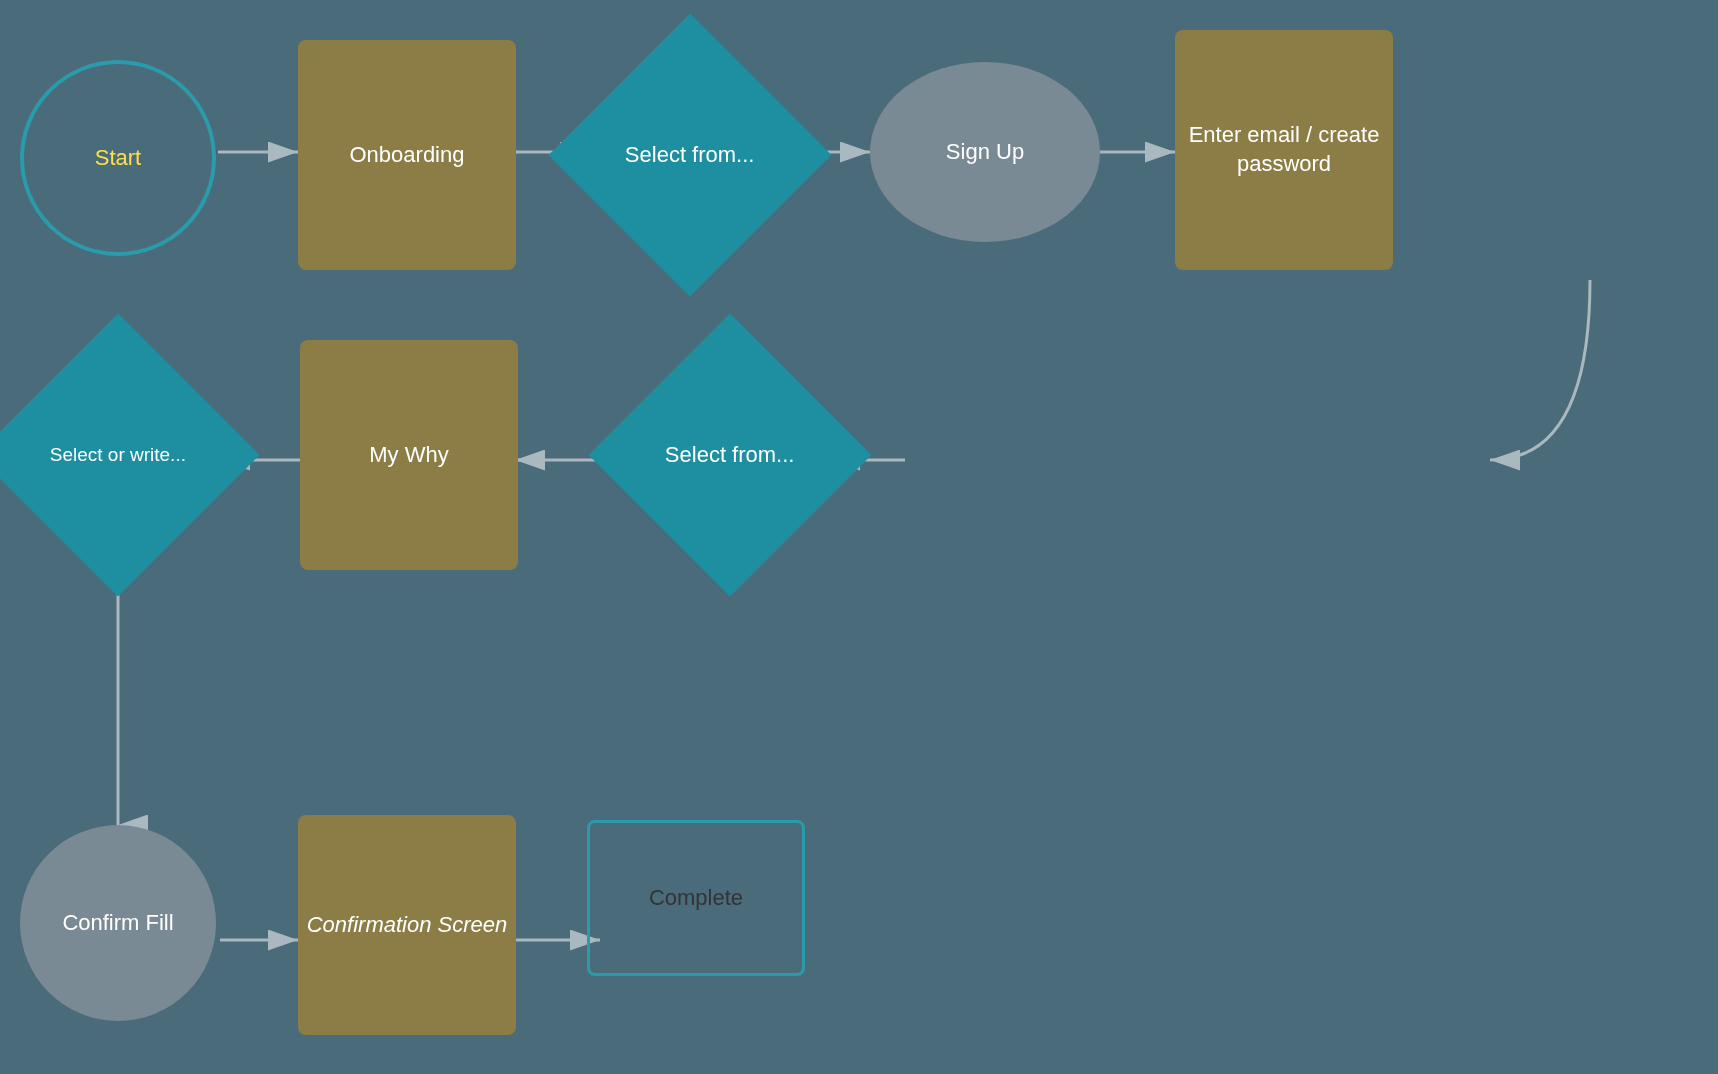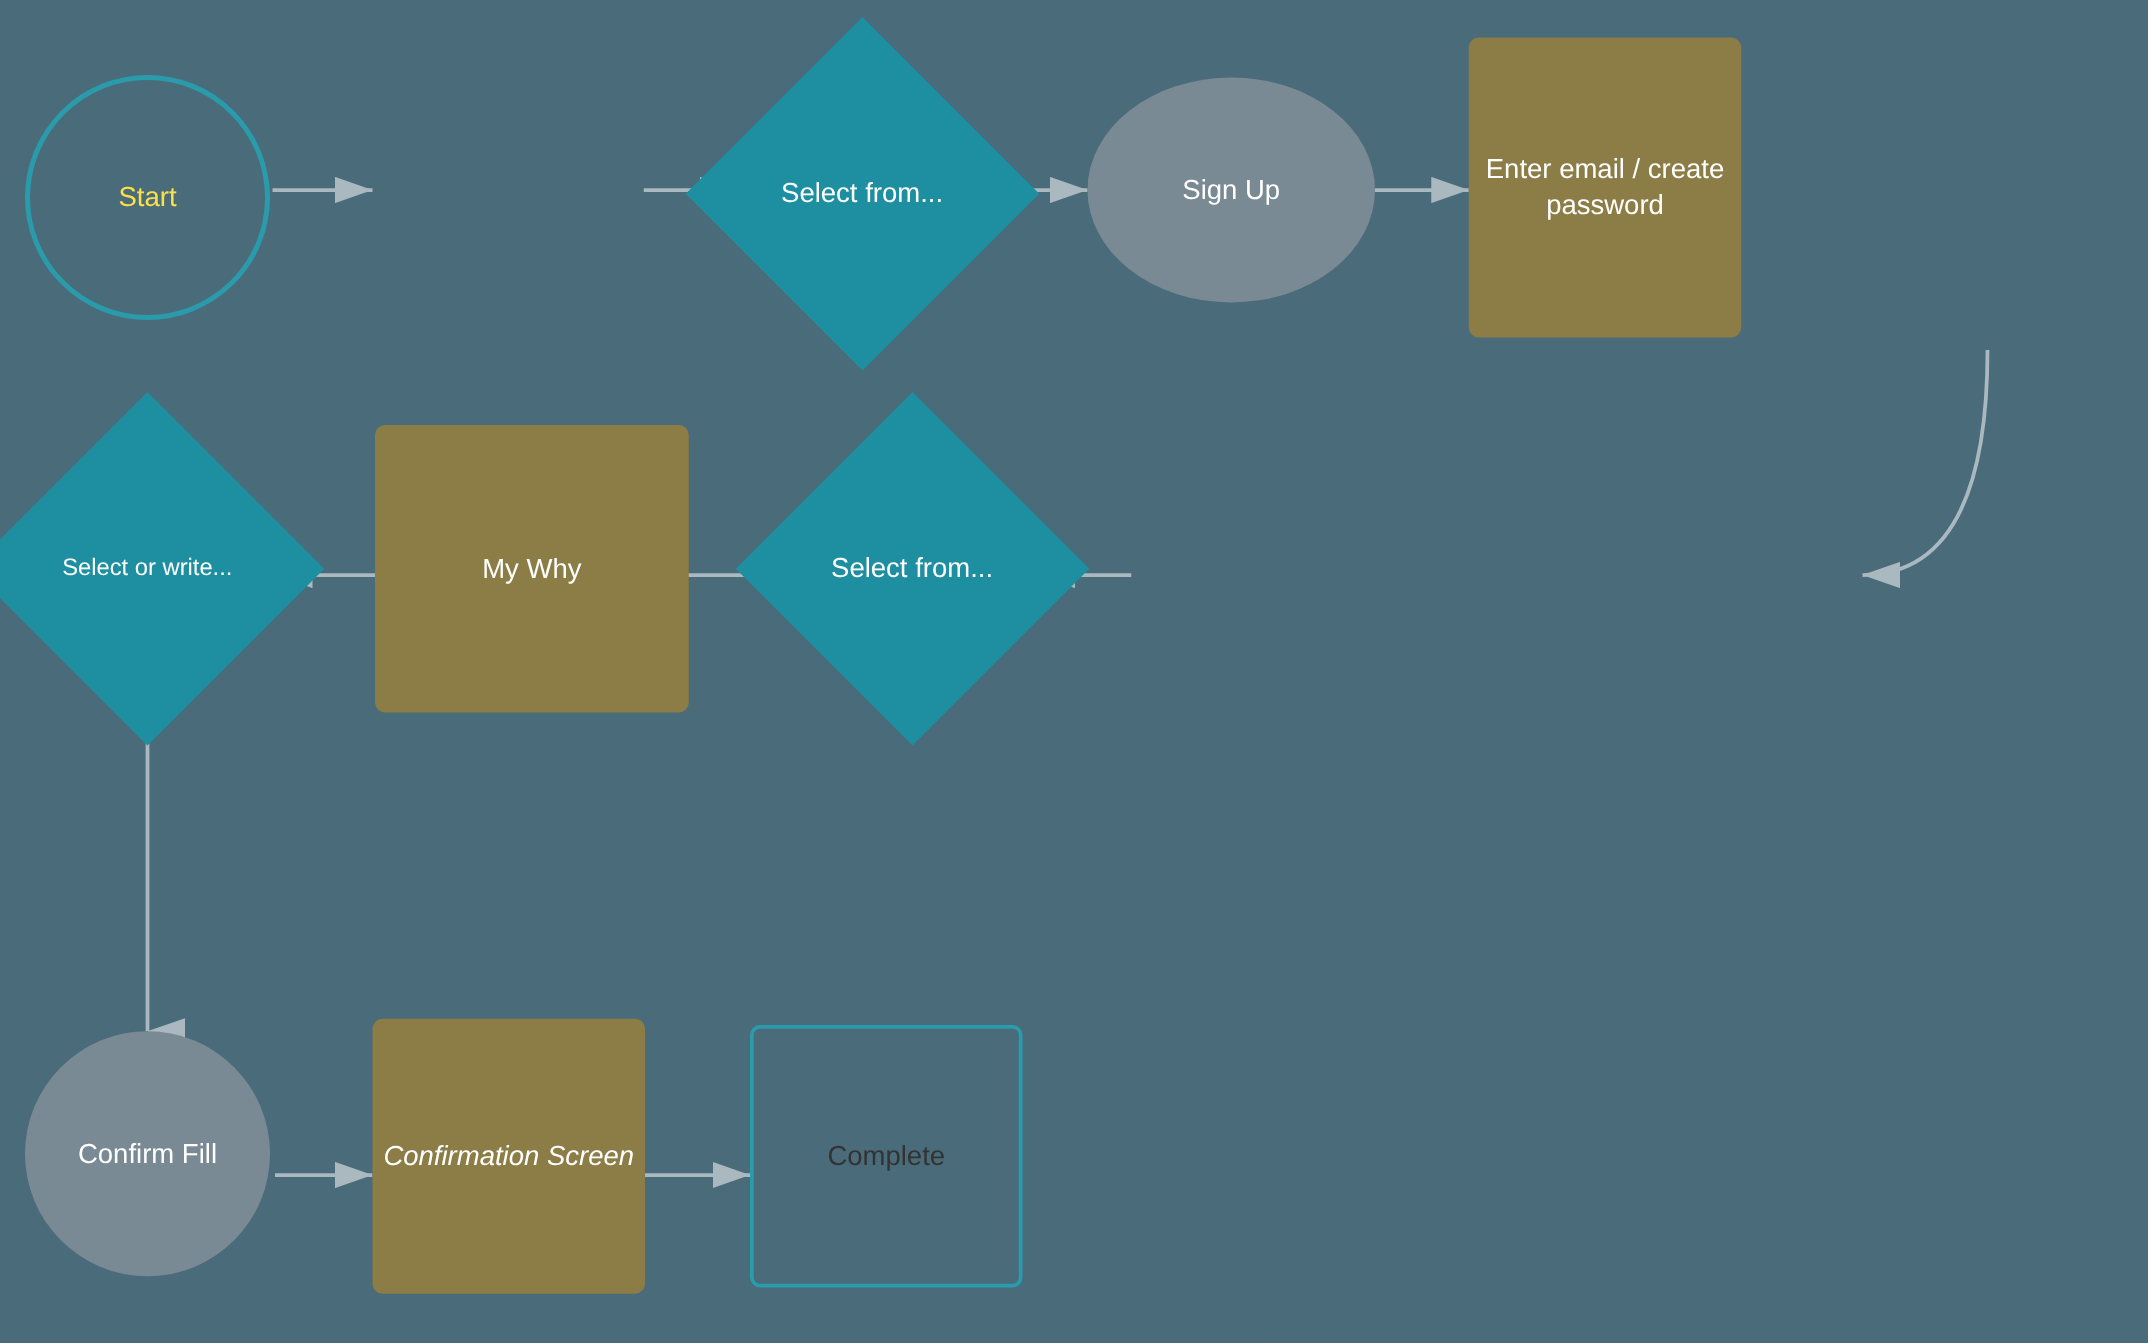--- a/index.html
+++ b/index.html
@@ -130,51 +130,54 @@
 
     <line class="arrow-line" x1="220" y1="940" x2="298" y2="940"></line>
 
     <line class="arrow-line" x1="515" y1="940" x2="600" y2="940"></line>
   </svg>
 
   <div class="node circle-outline" style="left:20px; top:60px; width:196px; height:196px;">
     <span class="node-text-dark">Start</span>
   </div>
 
+  <div class="node rect" style="left:298px; top:40px; width:218px; height:230px;">
+    <span class="node-text">Onboarding</span>
+  </div>
 
   <div class="node diamond" style="left:590px; top:55px; width:200px; height:200px;">
     <span class="node-text diamond-text">Select from...</span>
   </div>
 
   <div class="node circle-filled" style="left:870px; top:62px; width:230px; height:180px; border-radius:50%;">
     <span class="node-text">Sign Up</span>
   </div>
 
   <div class="node rect" style="left:1175px; top:30px; width:218px; height:240px;align-items:center;">
     <span class="node-text">Enter email / create password</span>
   </div>
 
 
   <div class="node diamond" style="left:630px; top:355px; width:200px; height:200px;">
     <span class="node-text diamond-text">Select from...</span>
   </div>
 
-  <div class="node rect" style="left:300px; top:340px; width:251px; height:230px;">
+  <div class="node rect" style="left:300px; top:340px; width:218px; height:230px;">
     <span class="node-text">My Why</span>
   </div>
 
   <div class="node diamond" style="left:18px; top:355px; width:200px; height:200px;">
     <span class="node-text diamond-text" style="font-size:19px;">Select or write...</span>
   </div>
 
   <div class="node circle-filled" style="left:20px; top:825px; width:196px; height:196px; border-radius:50%;">
     <span class="node-text">Confirm Fill</span>
   </div>
 
   <div class="node rect" style="left:298px; top:815px; width:218px; height:220px;font-style:italic;">
     <span class="node-text">Confirmation Screen</span>
   </div>
 
-  <div class="node rect-outline" style="left:600px; top:820px; width:218px; height:210px;">
+  <div class="node rect-outline" style="left:587px; top:820px; width:218px; height:156px;">
     <span class="node-text" style="color:#333;">Complete</span>
   </div>
 
 </div>
 
 </body></html>

